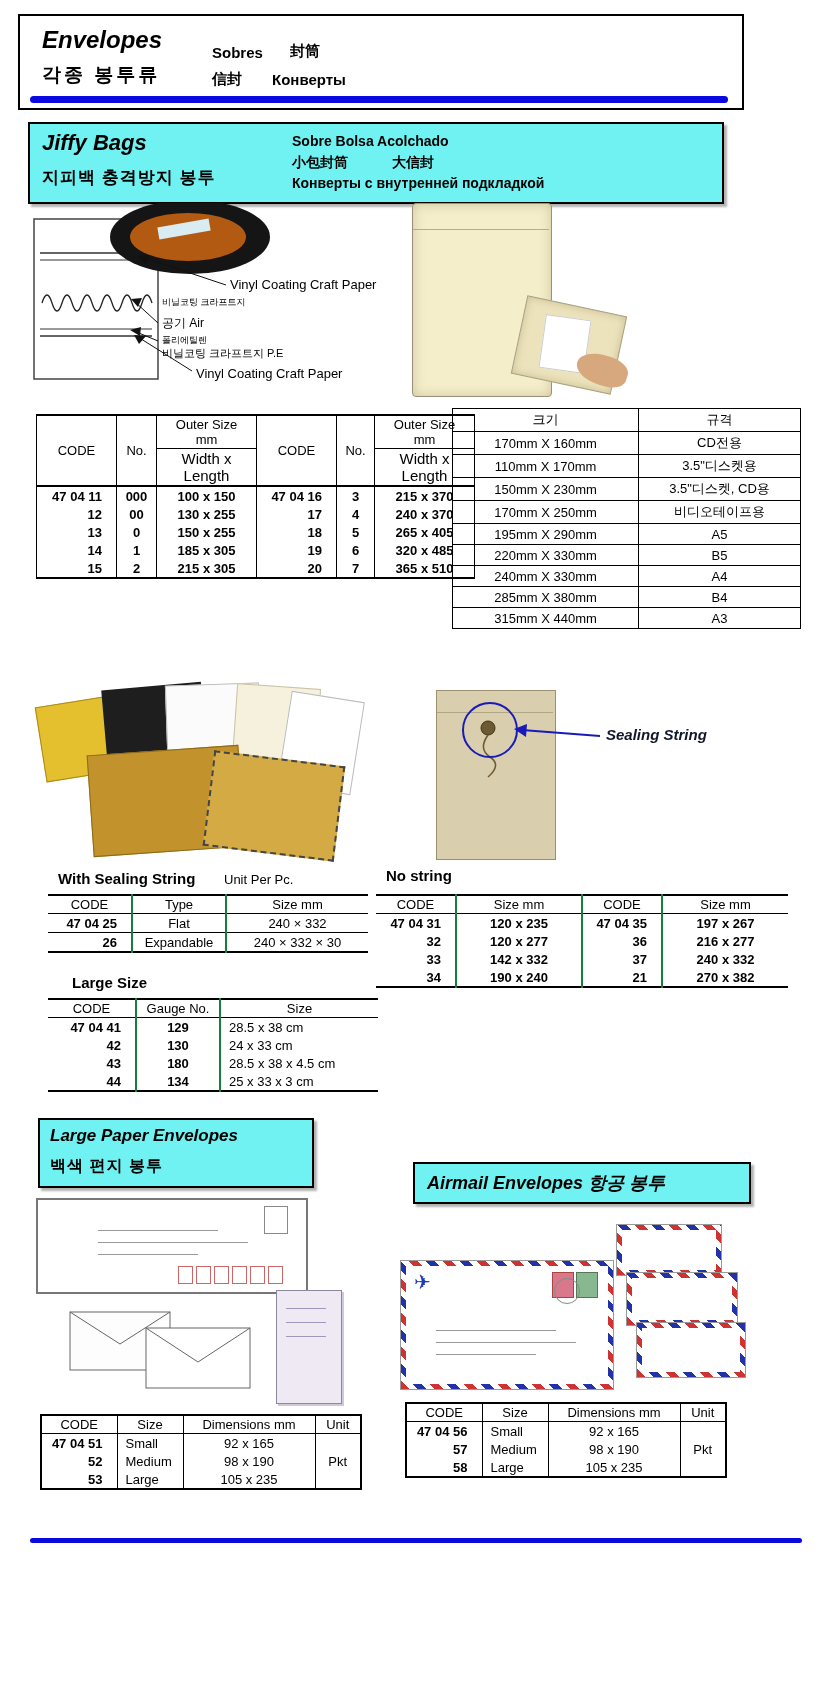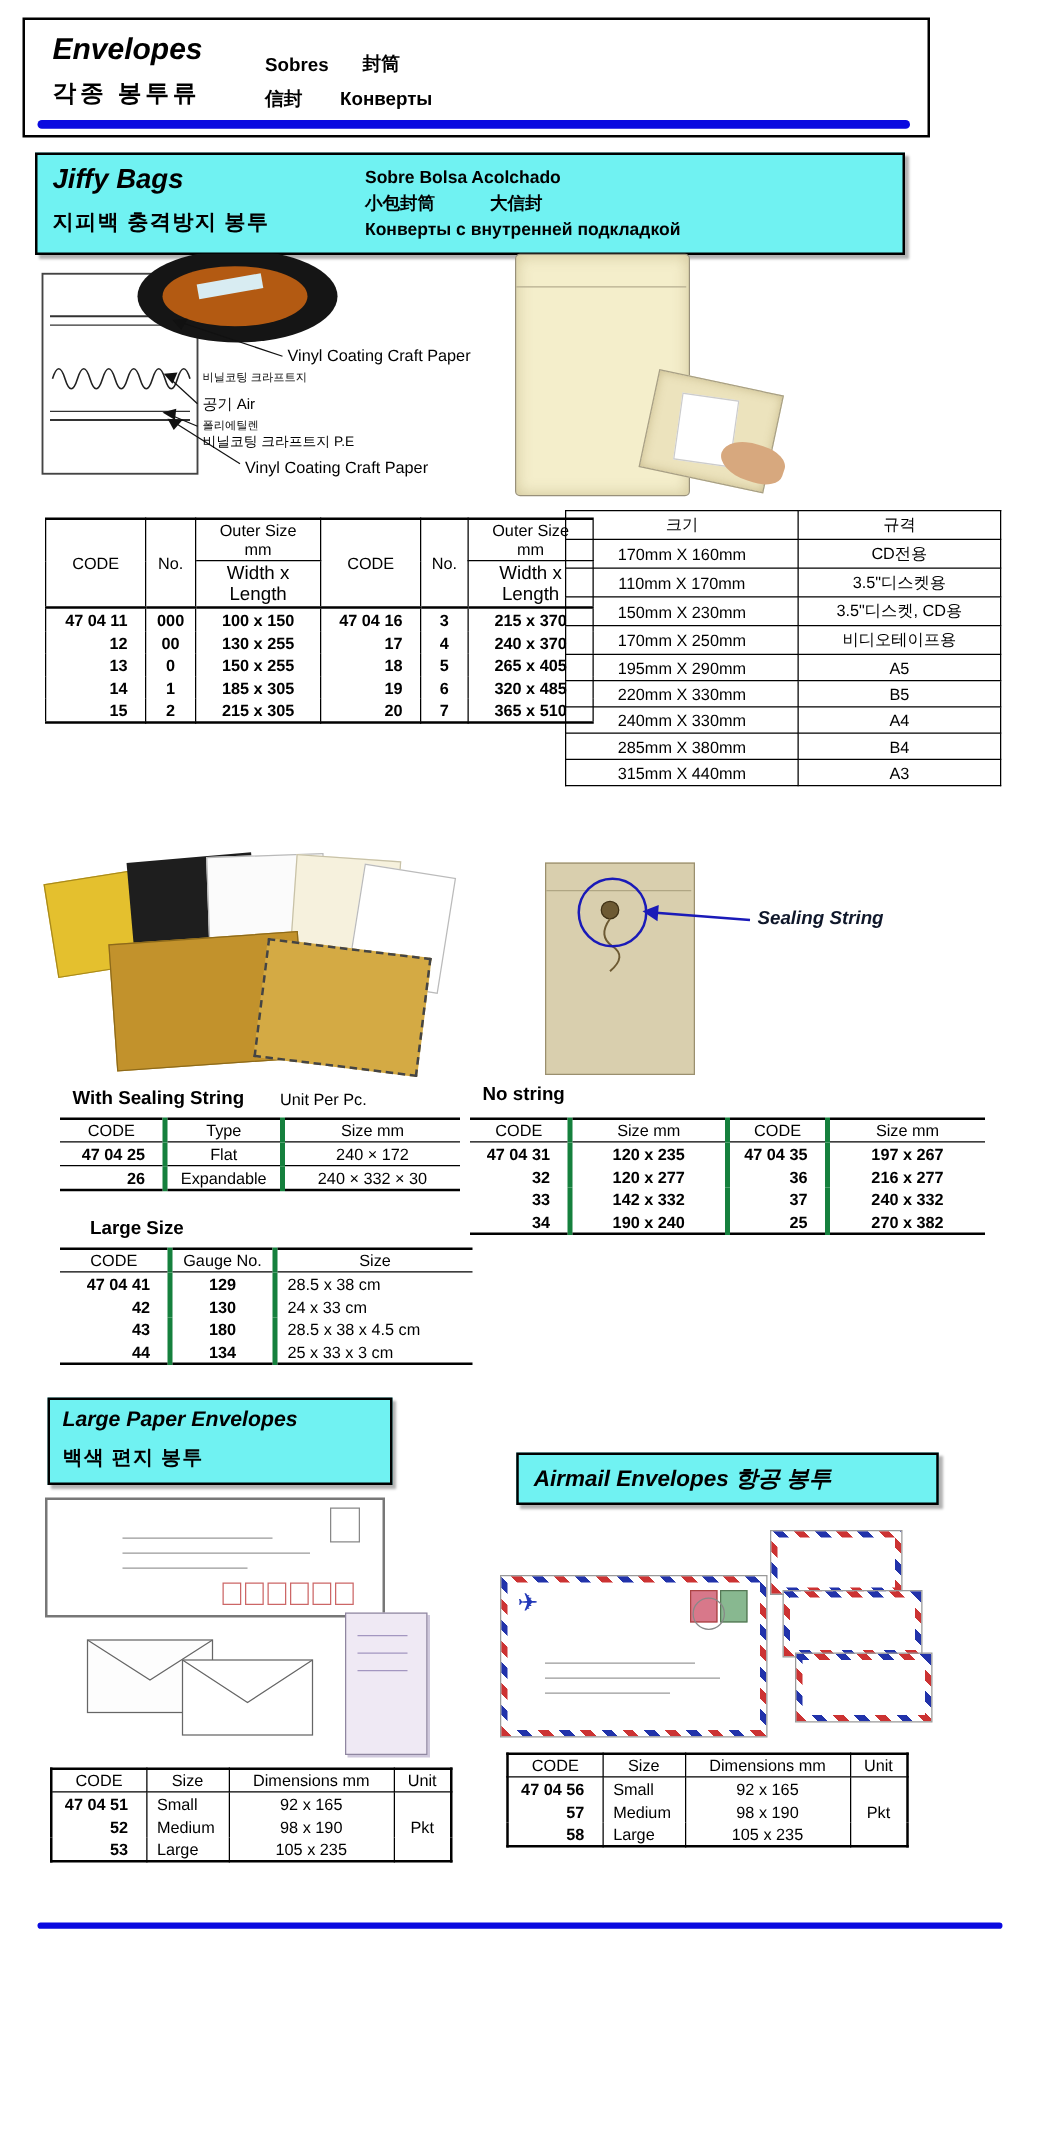--- a/index.html
+++ b/index.html
@@ -36,21 +36,21 @@
   .jiffy-tbl th,.jiffy-tbl td{border-left:1px solid #000;border-right:1px solid #000;}
   .jiffy-tbl thead th{border-bottom:2px solid #000;}
   .jiffy-tbl th.outer{border-bottom:1px solid #000;padding:1px 2px;line-height:15px;}
   .jiffy-tbl th.subh{font-size:15px;height:13px;}
   .jiffy-tbl tbody td{font-weight:bold;}
 
   .spec-tbl th,.spec-tbl td{border:1px solid #000;padding:2px 4px;}
 
   .open-tbl{border-top:2px solid #000;border-bottom:2px solid #000;}
   .open-tbl th{border-bottom:1.5px solid #000;}
-  .open-tbl th,.open-tbl td{border-left:4px solid #15803d;border-right:1px solid #000;}
+  .open-tbl th,.open-tbl td{border-left:2px solid #15803d;border-right:1px solid #000;}
   .open-tbl tr>*:first-child{border-left:none;}
   .open-tbl tr>*:last-child{border-right:none;}
   .ws-tbl tbody tr:not(:last-child) td{border-bottom:1px solid #000;}
 
   .box-tbl{border:2px solid #000;}
   .box-tbl th{border-bottom:1.5px solid #000;}
   .box-tbl th,.box-tbl td{border-left:1px solid #000;border-right:1px solid #000;}
 
   
   .addr{border-top:1.5px solid #999;height:0;}
@@ -300,21 +300,21 @@
         <th>CODE</th>
         <th>Type</th>
         <th>Size mm</th>
       </tr>
     </thead>
     <tbody>
 
         <tr>
           <td class="code">47 04 25</td>
           <td>Flat</td>
-          <td>240 × 172</td>
+          <td>240 × 332</td>
         </tr>
 
         <tr>
           <td class="code">26</td>
           <td>Expandable</td>
           <td>240 × 332 × 30</td>
         </tr>
       </tbody>
   </table>
 
@@ -353,21 +353,21 @@
         <tr>
           <td class="code">33</td>
           <td class="b">142 x 332</td>
           <td class="code">37</td>
           <td class="b">240 x 332</td>
         </tr>
 
         <tr>
           <td class="code">34</td>
           <td class="b">190 x 240</td>
-          <td class="code">25</td>
+          <td class="code">21</td>
           <td class="b">270 x 382</td>
         </tr>
       </tbody>
   </table>
 
   <div class="abs lbl-bold" style="left:72px;top:974px;">Large Size</div>
   <table class="abs tbl open-tbl" style="left:48px;top:998px;">
     <colgroup>
         <col style="width:88px">
         <col style="width:84px">

